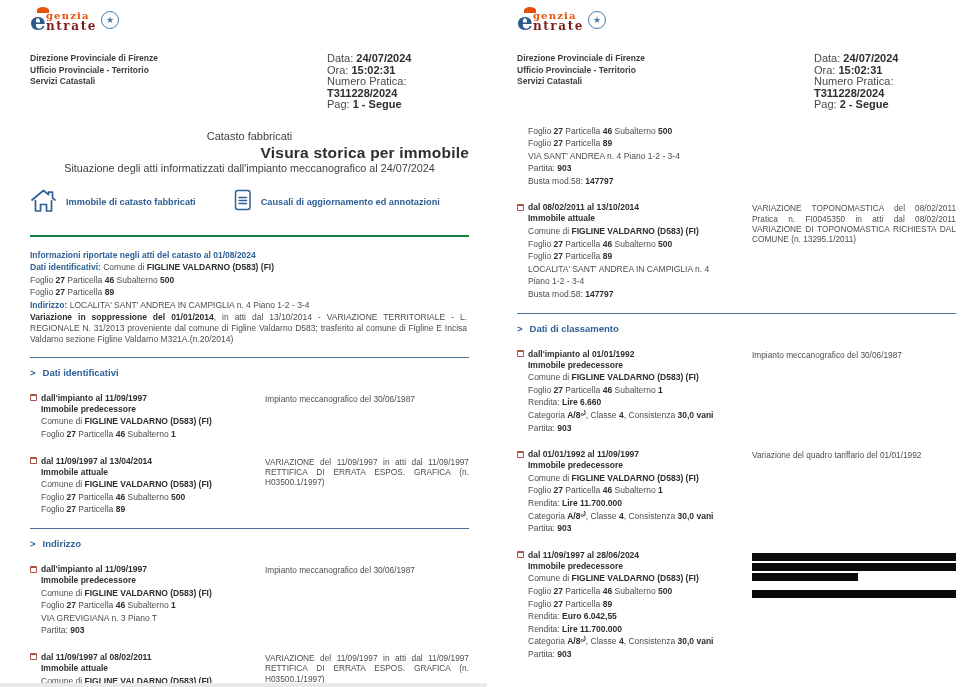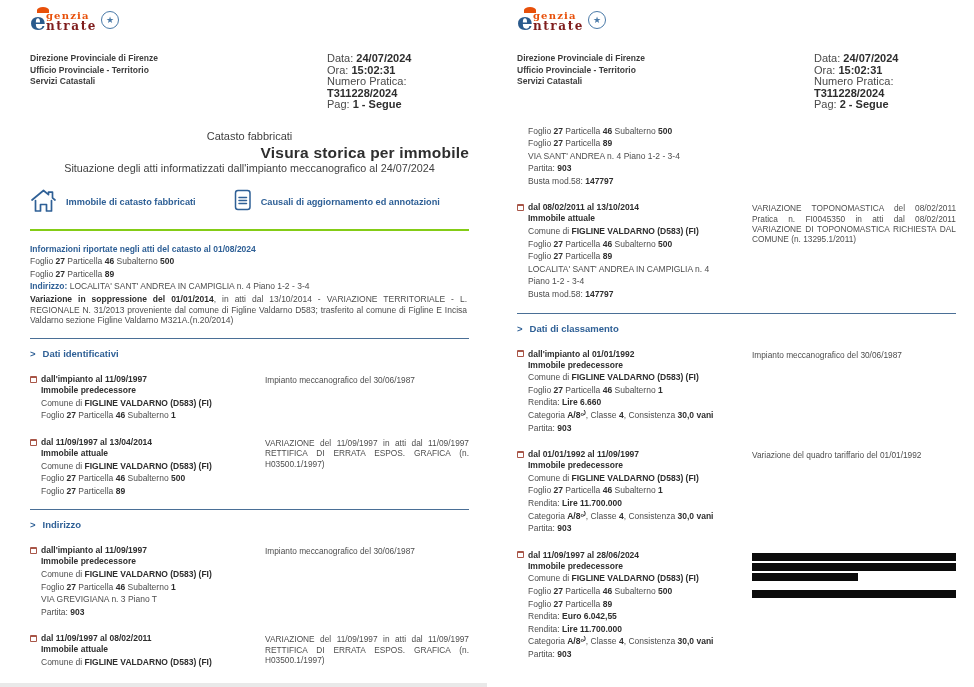--- a/index.html
+++ b/index.html
@@ -25,21 +25,21 @@
   .office div{font-size:8.5px;font-weight:bold;color:#3d3d3d;line-height:11.5px}
   .meta{width:142px;font-size:11px;color:#4a4a4a;line-height:11.5px}
   .meta b{color:#2e2e2e}
 
   
   .kicker{text-align:center;font-size:11px;color:#3f3f3f;margin-top:19px}
   .vtitle{text-align:right;font-size:15.5px;font-weight:bold;color:#2e2e2e;margin-top:2px;letter-spacing:.2px}
   .subtitle{text-align:center;font-size:10.8px;color:#3f3f3f;}
 
   
-  .tabs{display:flex;align-items:center;margin-top:14px;border-bottom:2px solid #84cc16;padding-bottom:12px}
+  .tabs{display:flex;align-items:center;margin-top:14px;border-bottom:2px solid #15803d;padding-bottom:18px}
   .tab{display:flex;align-items:center;gap:9px}
   .tab+.tab{margin-left:38px}
   .tab-label{font-size:9.2px;font-weight:bold;color:#2f6096}
 
   
   .content{margin-top:12px}
   .line{font-size:8.5px;color:#4d4d4d;line-height:12.6px}
   .line b, .para b{color:#2e2e2e}
   .lbl{color:#2f6096;font-weight:bold}
   .lines-block.indent{padding-left:11px}
@@ -113,20 +113,21 @@
               <path d="M5 8.5 H12.5 M5 11.5 H12.5 M5 14.5 H12.5"></path>
             </svg>
           </span>
           <span class="tab-label">Causali di aggiornamento ed annotazioni</span>
         </div>
       </div>
 
       <div class="content">
           <div class="lines-block">
             <div class="line"><span class="lbl">Informazioni riportate negli atti del catasto al 01/08/2024</span></div>
+            <div class="line"><span class="lbl">Dati identificativi:</span>  Comune di <b>FIGLINE VALDARNO (D583) (FI)</b></div>
             <div class="line">Foglio <b>27</b> Particella <b>46</b> Subalterno <b>500</b></div>
             <div class="line">Foglio <b>27</b> Particella <b>89</b></div>
             <div class="line"><span class="lbl">Indirizzo:</span>  LOCALITA' SANT' ANDREA IN CAMPIGLIA n. 4 Piano 1-2 - 3-4</div>
           </div>
           <div class="para"><b>Variazione in soppressione del 01/01/2014</b>, in atti dal 13/10/2014 - VARIAZIONE TERRITORIALE - L. REGIONALE N. 31/2013 proveniente dal comune di Figline Valdarno D583; trasferito al comune di Figline E Incisa Valdarno sezione Figline Valdarno M321A.(n.20/2014)</div>
           <div class="rule"></div>
           <div class="section-title">
             <span class="chev">&gt;</span>
             <span>Dati identificativi</span>
           </div>

